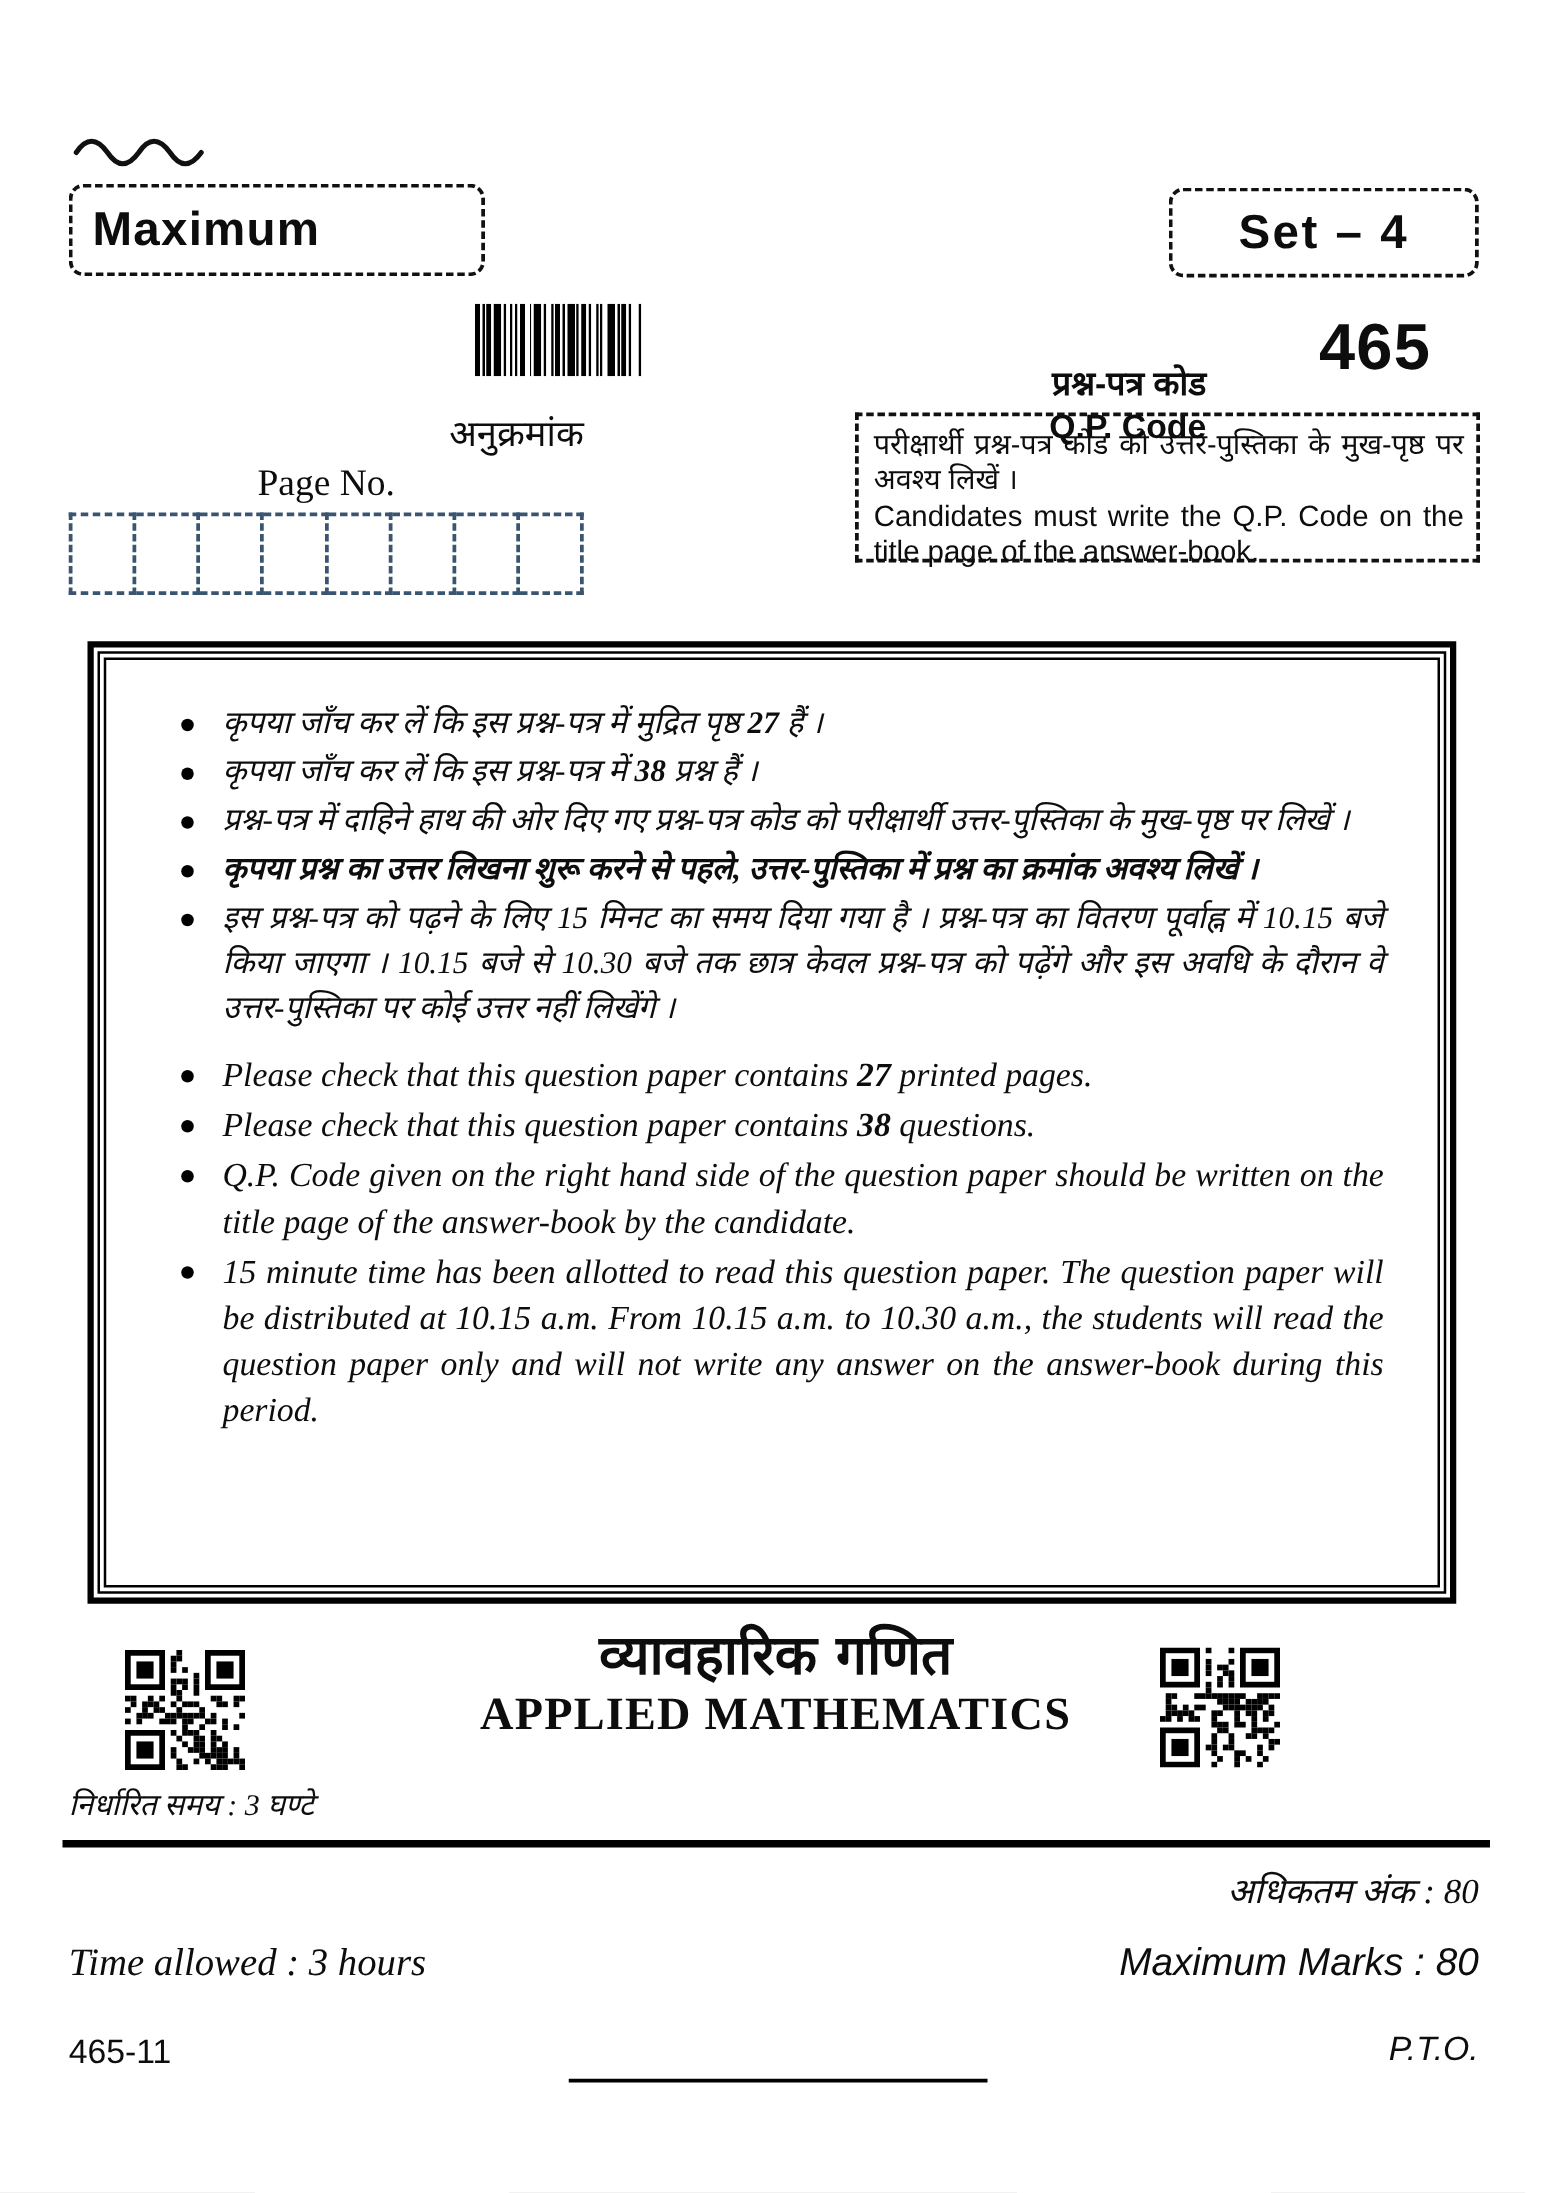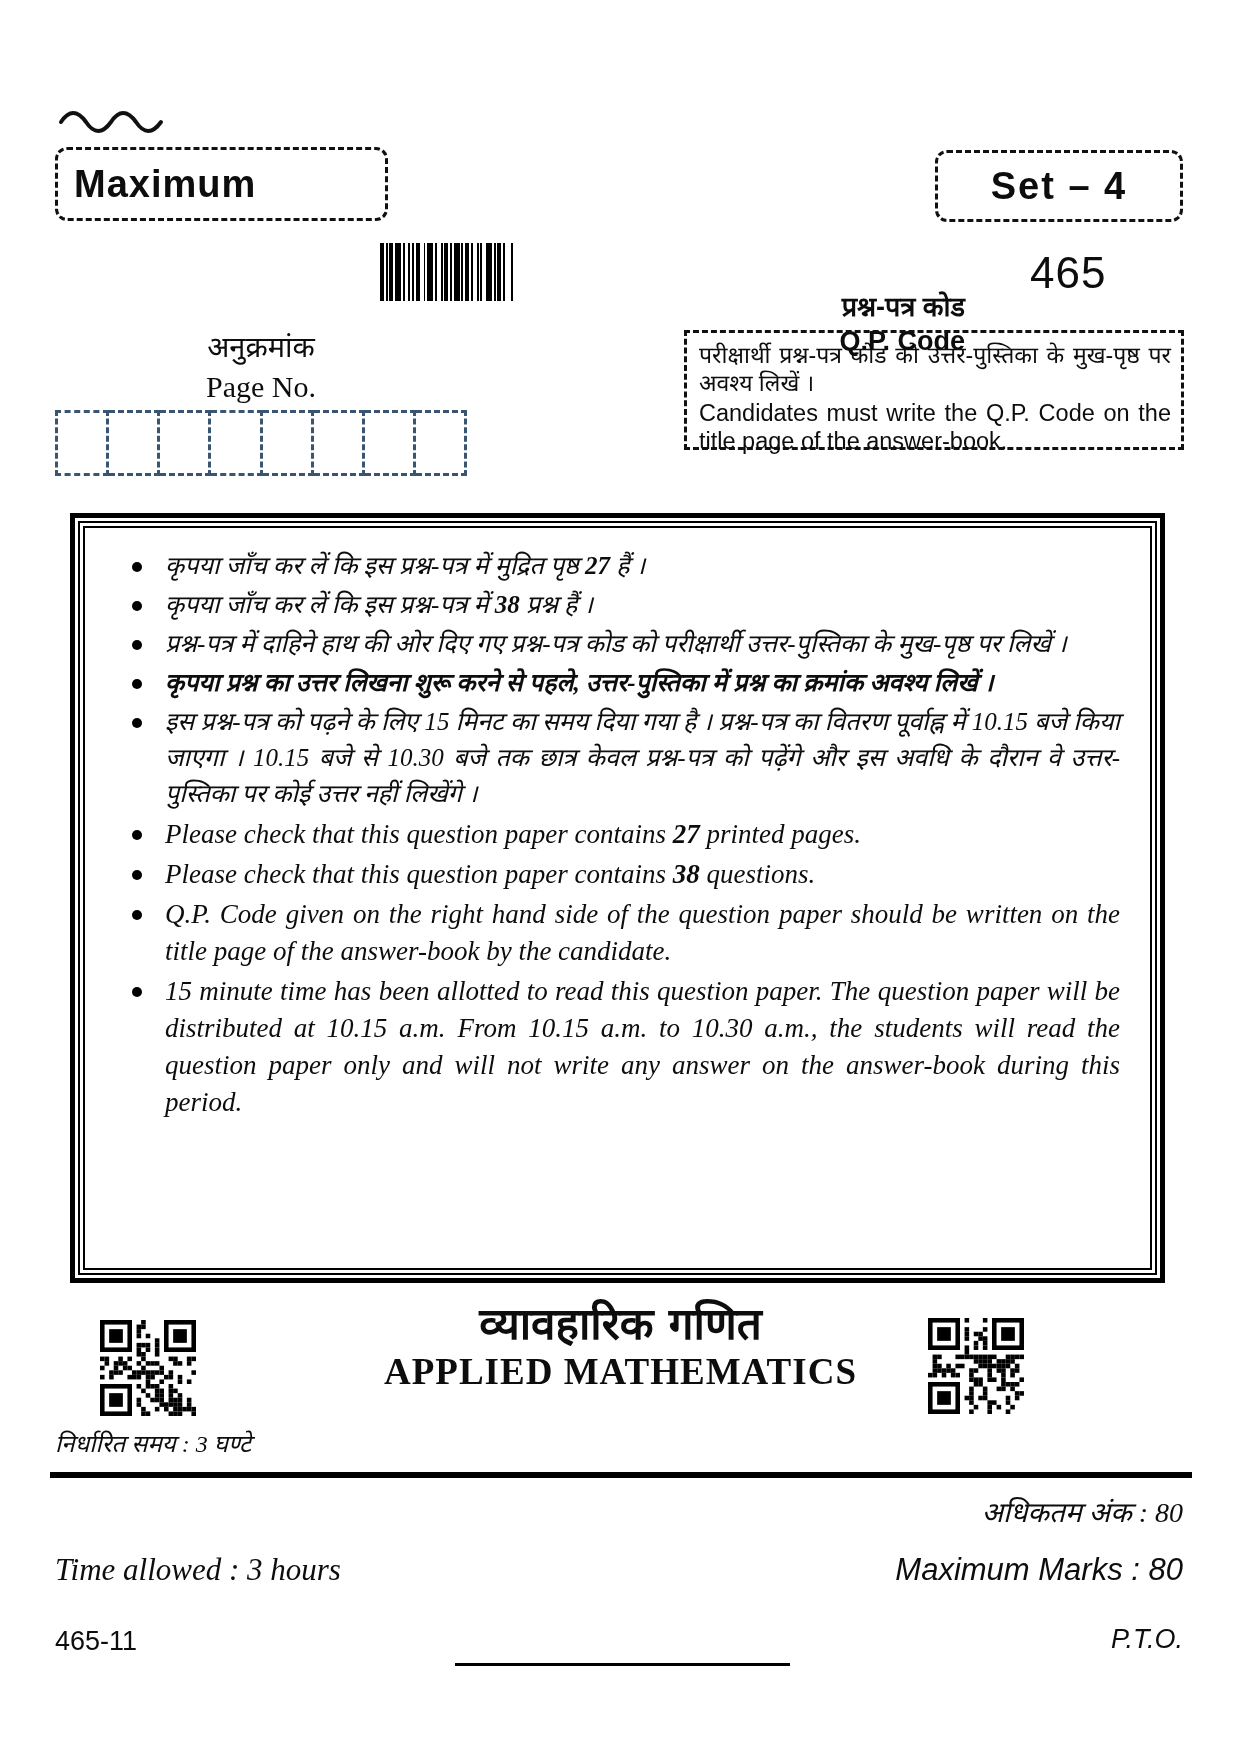--- a/index.html
+++ b/index.html
@@ -22,25 +22,25 @@
     font-size:38px;font-weight:bold;box-sizing:border-box;letter-spacing:2px;}
 
   
   .barcode{position:absolute;left:380px;top:243px;width:155px;height:58px;overflow:hidden;
     display:flex;align-items:stretch;}
   .bar{height:100%;}
 
   
   .qp-labels{position:absolute;left:720px;top:290px;width:245px;text-align:right;
     font-weight:bold;font-size:27px;line-height:34px;}
-  .qp-value{position:absolute;left:1030px;top:248px;width:140px;text-align:left;
-    font-size:44px;font-weight:normal;letter-spacing:1px;}
-
-  
-  .roll-hi{position:absolute;left:55px;top:326px;width:412px;text-align:center;
+  .qp-value{position:absolute;left:1030px;top:248px;width:140px;text-align:center;
+    font-size:52px;font-weight:bold;letter-spacing:1px;}
+
+  
+  .roll-hi{position:absolute;left:55px;top:326px;width:412px;text-align:right;
     font-size:29px;font-family:"Liberation Serif",serif;}
   .roll-en{position:absolute;left:55px;top:370px;width:412px;text-align:center;
     font-size:30px;font-family:"Liberation Serif",serif;}
   .roll-grid{position:absolute;left:55px;top:410px;width:412px;height:66px;display:flex;}
   .roll-cell{flex:1;border-top:3px dashed #3a5570;border-bottom:3px dashed #3a5570;
     border-right:3px dashed #3a5570;}
   .roll-cell:first-child{border-left:3px dashed #3a5570;}
 
   
   .notice-box{position:absolute;left:684px;top:330px;width:500px;height:120px;
@@ -48,21 +48,21 @@
   .notice-hi{font-size:23px;line-height:28px;text-align:justify;}
   .notice-en{font-size:23.5px;line-height:28px;text-align:justify;margin-top:2px;}
 
   
   .main-box{position:absolute;left:70px;top:513px;width:1095px;height:770px;
     border:5px solid #000;box-sizing:border-box;}
   .main-box .mid{position:absolute;top:3px;left:3px;right:3px;bottom:3px;border:2px solid #000;}
   .main-box .inner{position:absolute;top:3px;left:3px;right:3px;bottom:3px;border:2px solid #000;
     padding:16px 26px 6px 16px;box-sizing:border-box;overflow:hidden;}
 
-  ul.instr{list-style:none;margin:4px;padding:0;}
+  ul.instr{list-style:none;margin:17px;padding:0;}
   ul.instr li{position:relative;padding-left:60px;text-align:justify;margin-bottom:3px;}
   ul.instr li::before{content:"";position:absolute;left:27px;top:14px;width:10px;height:10px;
     border-radius:50%;background:#000;}
   ul.instr-hi li{font-size:25px;line-height:36px;font-style:italic;
     font-family:"Liberation Serif","DejaVu Sans",serif;}
   ul.instr-en li{font-size:27px;line-height:37px;font-style:italic;
     font-family:"Liberation Serif",serif;}
   .bseg{font-weight:bold;}
   li.allbold{font-weight:bold;}
 

